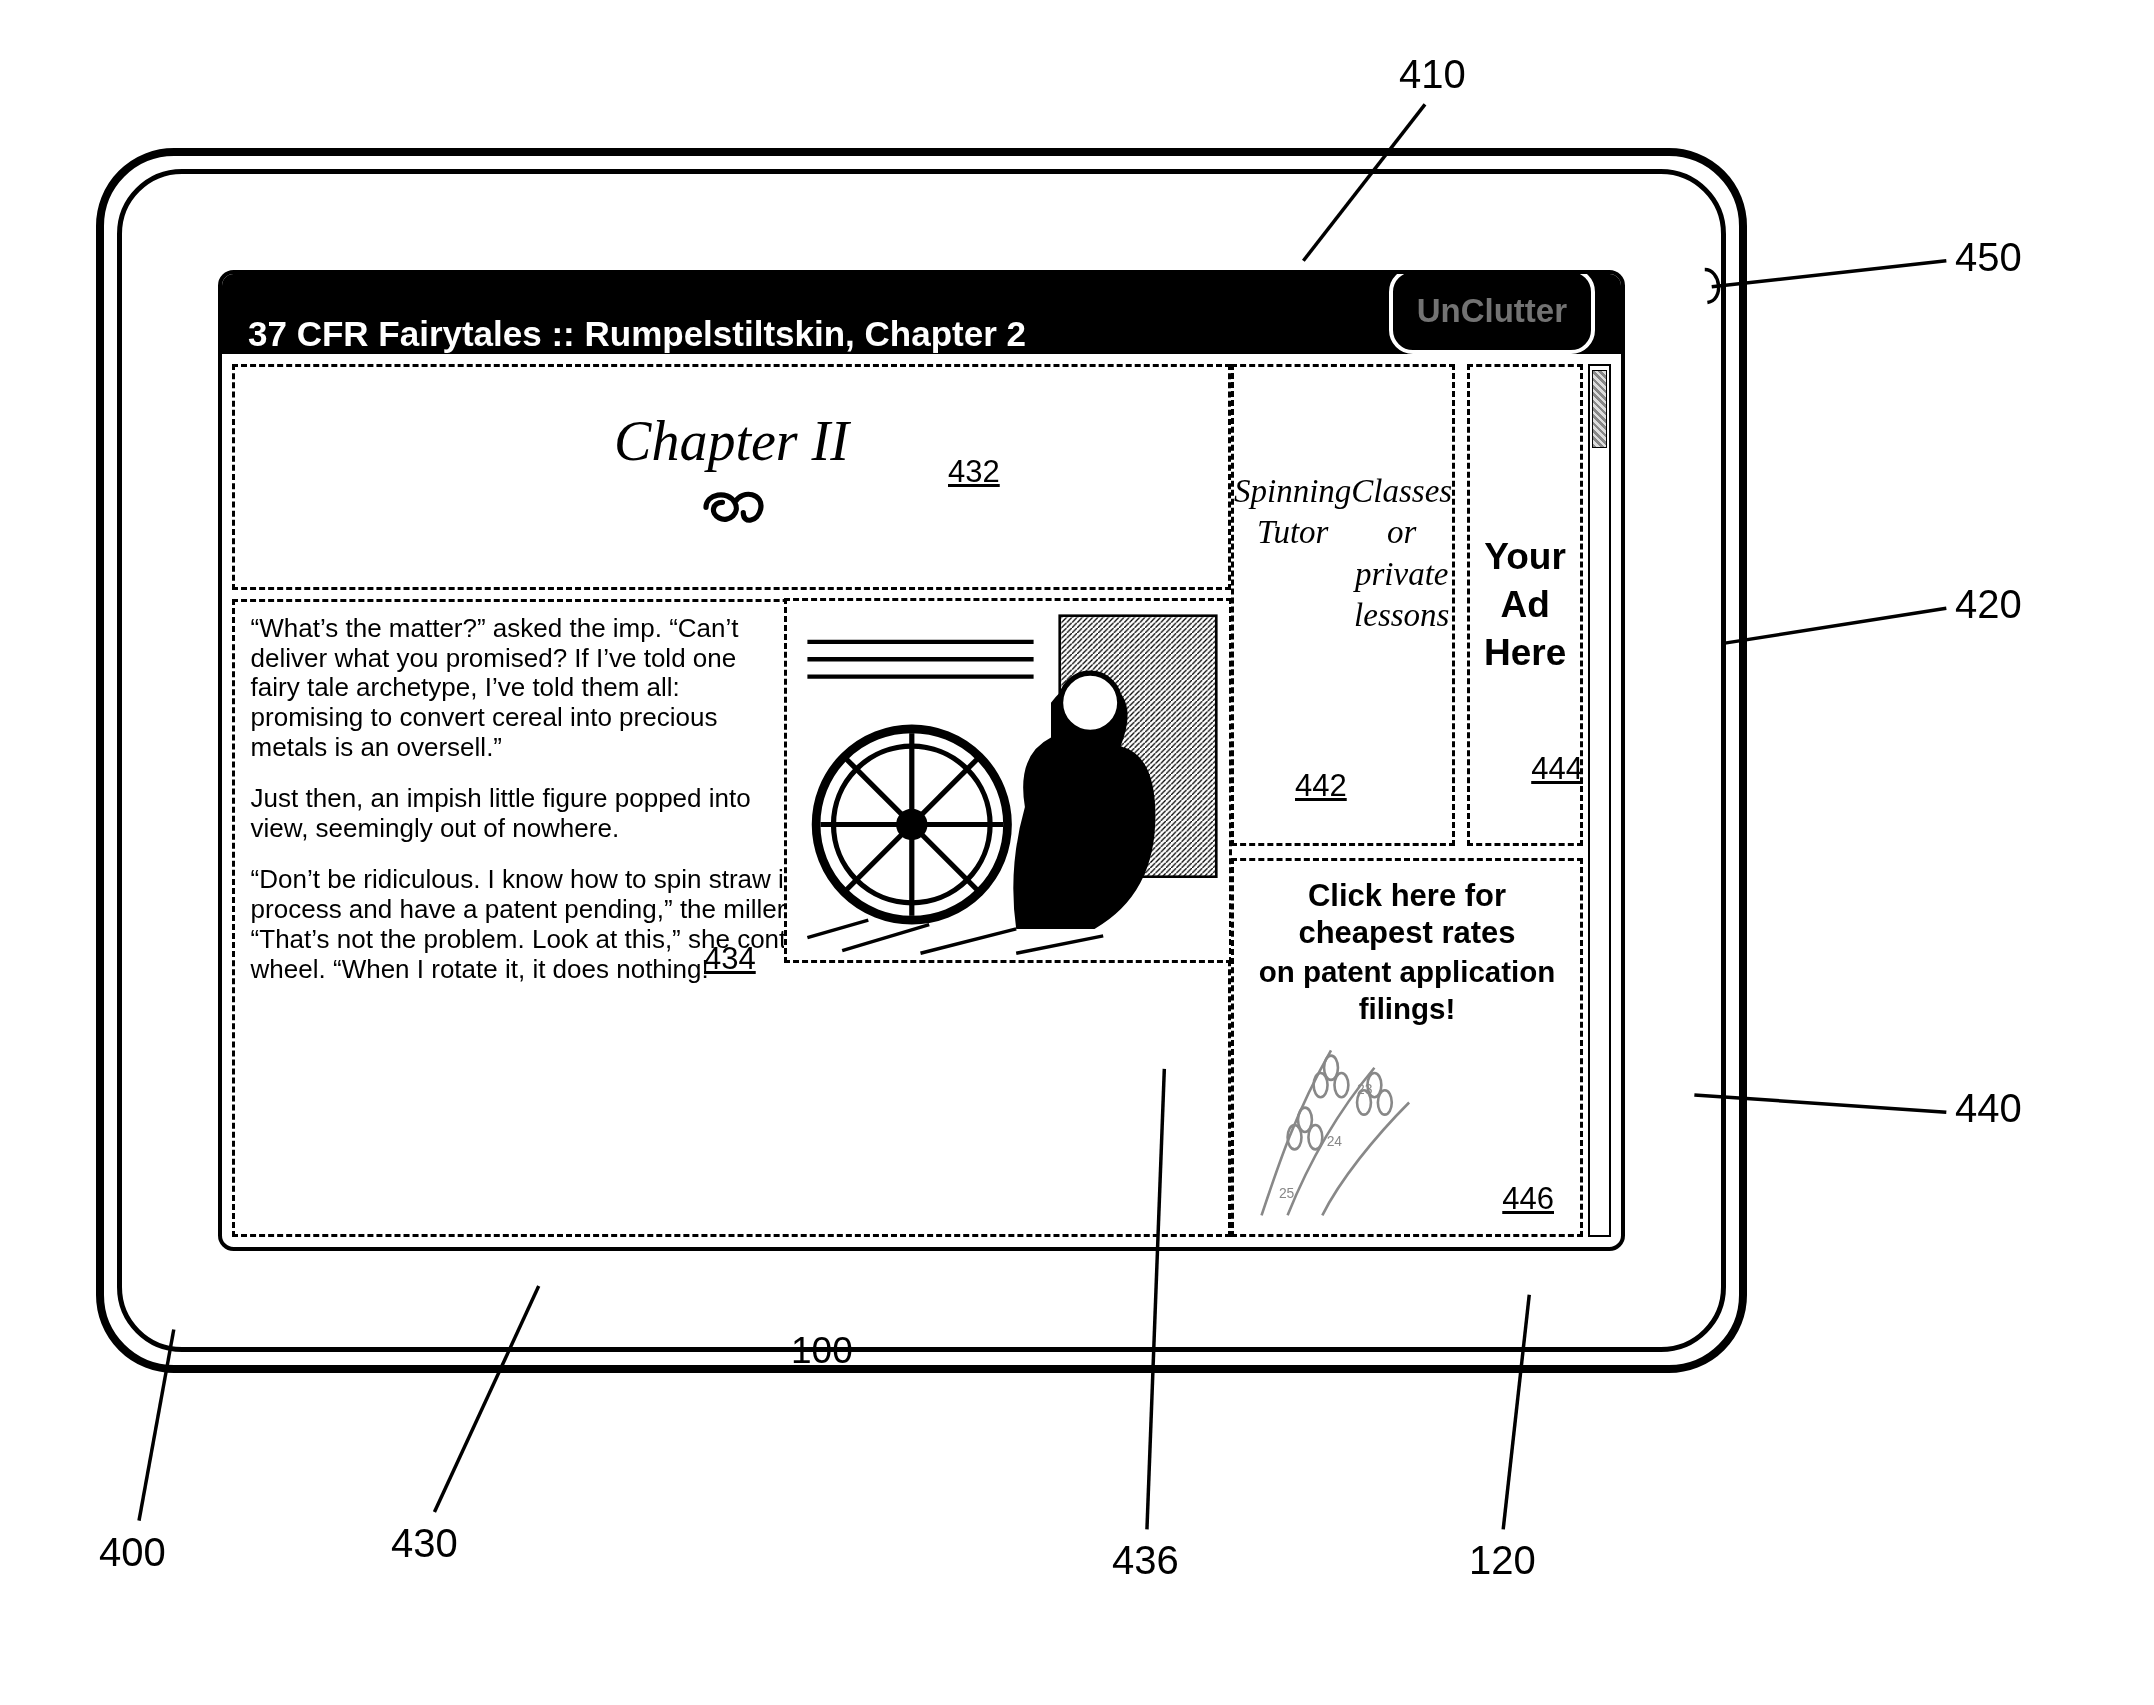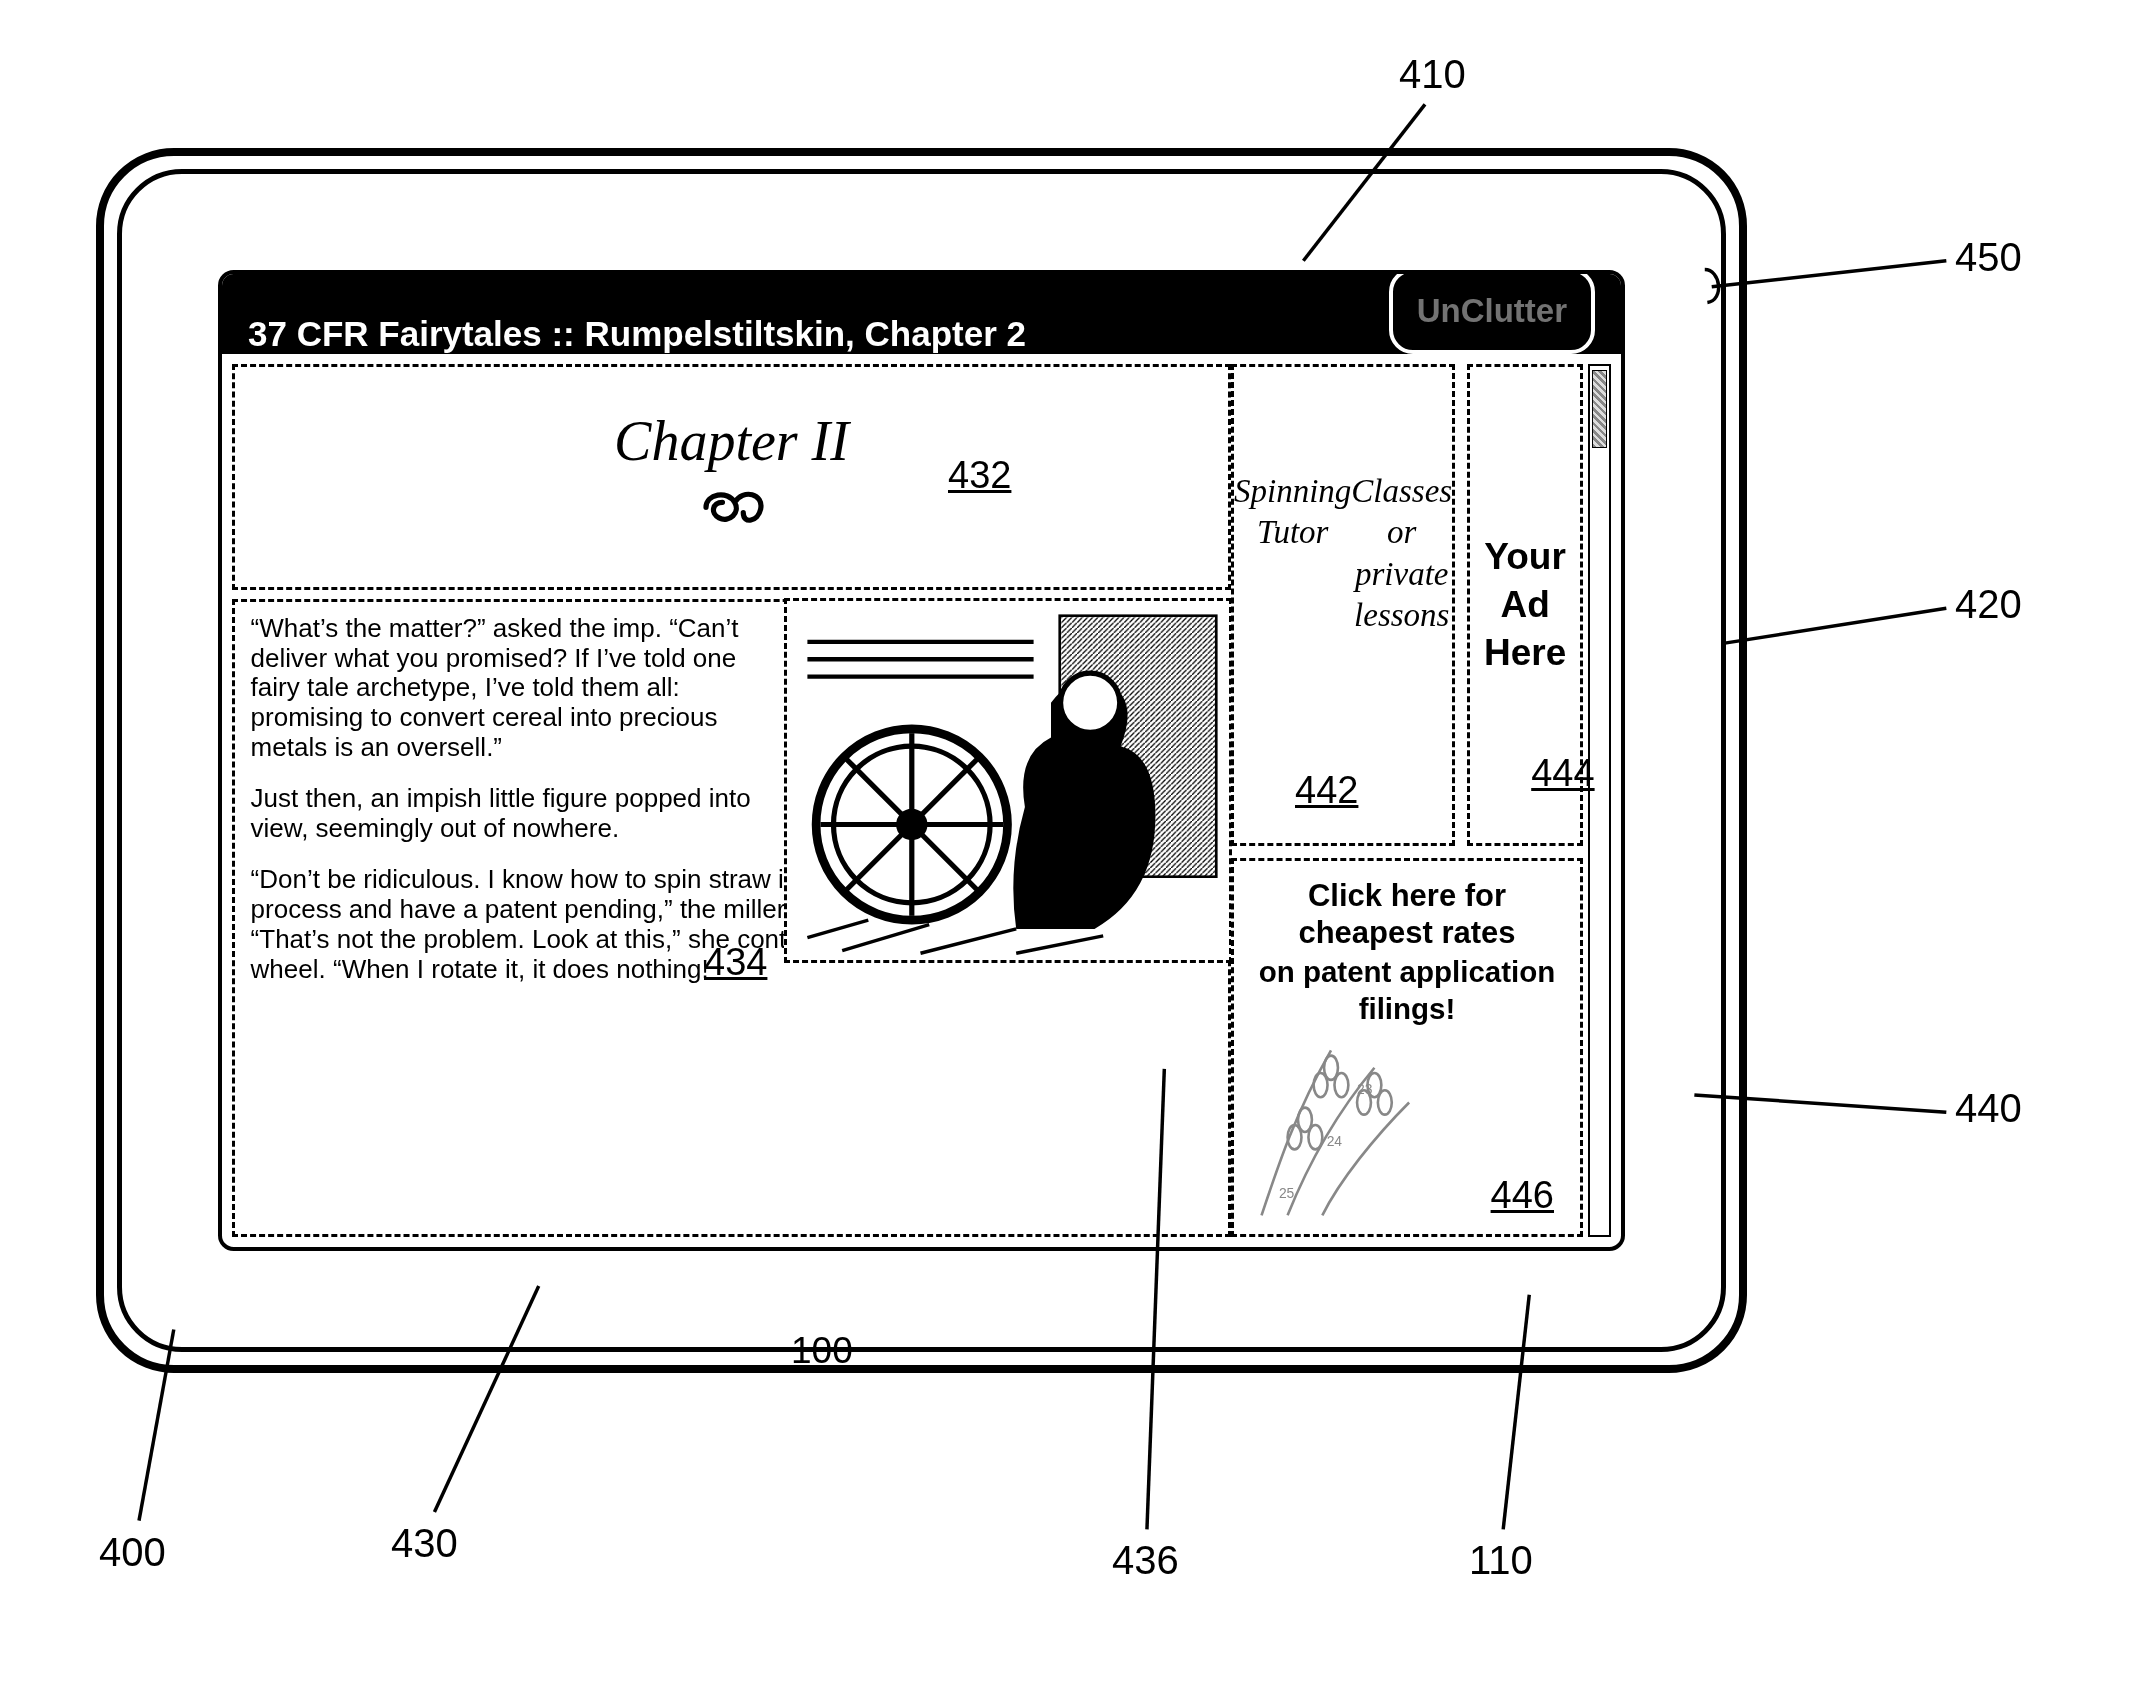--- a/index.html
+++ b/index.html
@@ -18,21 +18,21 @@
     white-space: nowrap;
   }
   .lead-line {
     position: absolute;
     stroke: #000;
     stroke-width: 4;
     fill: none;
   }
   .ref-internal {
     position: absolute;
-    font-size: 38px;
+    font-size: 31px;
     font-family: Arial, sans-serif;
     text-decoration: underline;
     color: #000;
   }
 
   .tablet-outer {
     position: absolute;
     left: 96px; top: 148px;
     width: 1651px; height: 1225px;
     border: 8.7px solid #000; border-radius: 78px;
@@ -266,21 +266,21 @@
   </div>
 </div>
 
 <div class="callout" style="left:1399px; top:52px;">410</div>
 <div class="callout" style="left:1955px; top:235px;">450</div>
 <div class="callout" style="left:1955px; top:582px;">420</div>
 <div class="callout" style="left:1955px; top:1086px;">440</div>
 <div class="callout" style="left:99px; top:1530px;">400</div>
 <div class="callout" style="left:391px; top:1521px;">430</div>
 <div class="callout" style="left:1112px; top:1538px;">436</div>
-<div class="callout" style="left:1469px; top:1538px;">110</div>
+<div class="callout" style="left:1469px; top:1538px;">120</div>
 <div class="callout" style="left:791px; top:1330px; text-decoration:underline; font-size:37px;">100</div>
 
 <svg class="lead-line" style="left:0; top:0;" width="2154" height="1705" viewBox="0 0 2479 1962">
 
   <line x1="1640" y1="120" x2="1500" y2="300"></line>
 
   <path d="M2240 300 L1970 330"></path>
   <path d="M1962 310 C1980 310 1985 345 1965 348"></path>
 
   <line x1="2240" y1="700" x2="1985" y2="740"></line>

